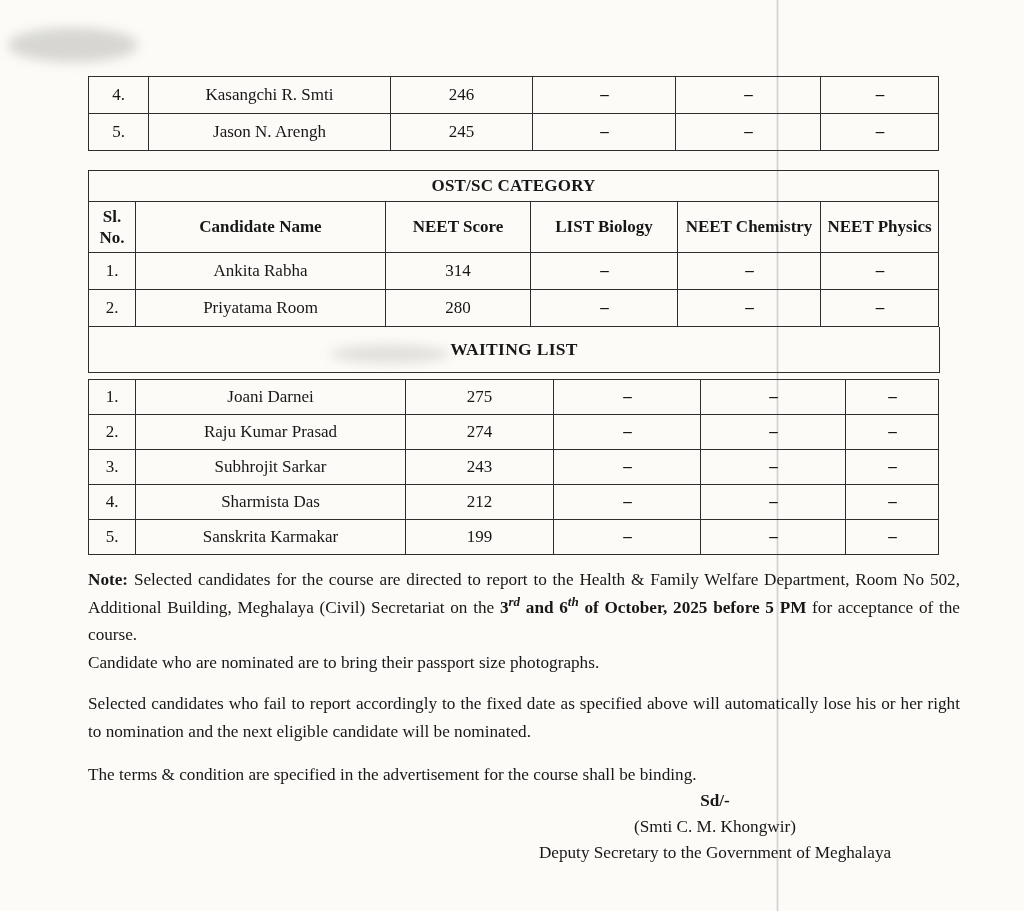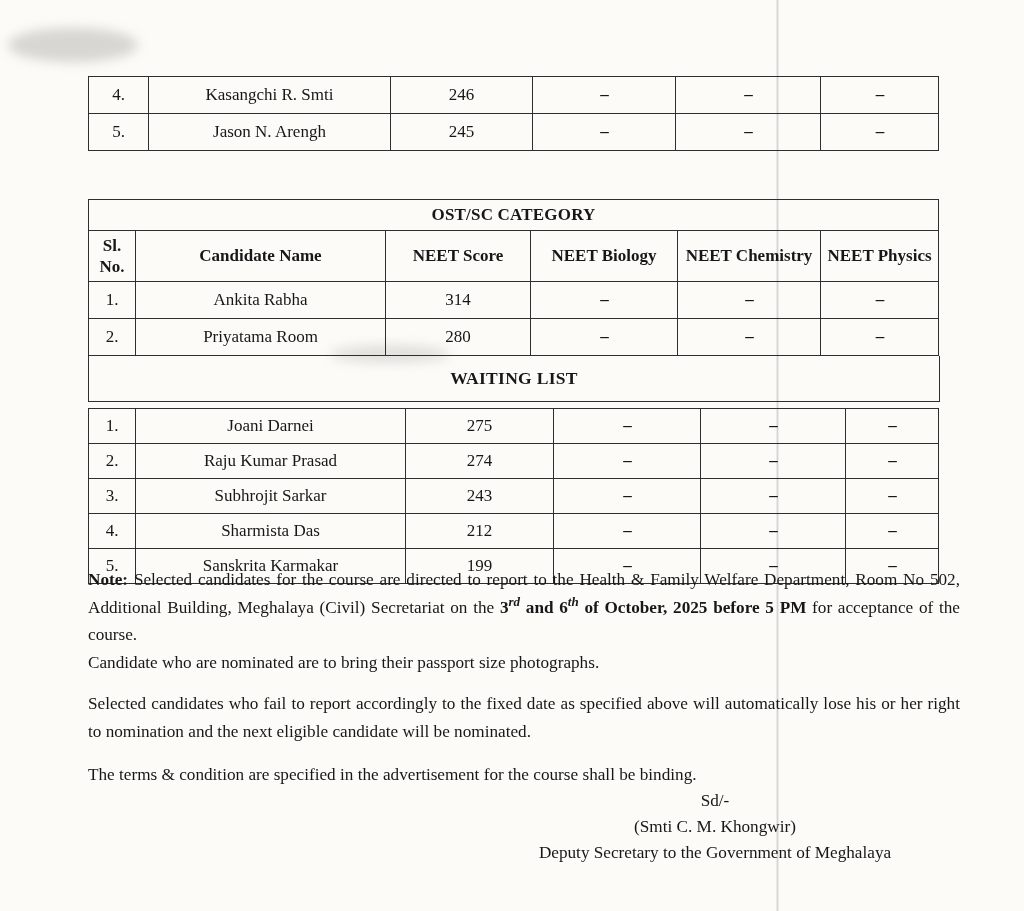--- a/index.html
+++ b/index.html
@@ -55,21 +55,21 @@
   .notes p{margin:0;}
   .just{text-align:justify;}
   .mt14{margin-top:14px !important;}
   .mt16{margin-top:16px !important;}
   sup{font-size:13px;font-weight:700;line-height:0;font-style:italic;}
   
   .signature{
     position:absolute;left:470px;top:788px;width:490px;
     text-align:center;font-size:17.2px;line-height:1.52;
   }
-  .sig-sd{font-weight:400;}
+  .sig-sd{font-weight:700;}
 </style>
 </head>
 <body>
 
 <div class="page">
 
   <div class="crease" style="left:776px;"></div>
   <div class="smudge" style="left:8px;top:28px;width:130px;height:34px;background:rgba(120,118,112,0.28);"></div>
   <div class="smudge" style="left:330px;top:345px;width:120px;height:18px;background:rgba(130,126,118,0.22);"></div>
 
@@ -95,39 +95,39 @@
       <td class="sl">5.</td>
       <td>Jason N. Arengh</td>
       <td>245</td>
       <td class="dash">–</td>
       <td class="dash">–</td>
       <td class="dash">–</td>
     </tr>
   </tbody>
     </table>
 
-  <div style="position:absolute;left:88px;top:199px;">
+  <div style="position:absolute;left:88px;top:170px;">
     <table class="tbl">
       <colgroup>
         <col style="width:47px">
           <col style="width:250px">
           <col style="width:145px">
         <col style="width:147px">
           <col style="width:143px">
           <col style="width:118px">
       </colgroup>
       <tbody>
           <tr>
         <td colspan="6" class="title-cell" style="height:30px;">OST/SC CATEGORY</td>
       </tr>
       <tr>
         <td class="hdr" style="height:50px;margin-top:16px;">Sl. No.</td>
         <td class="hdr">Candidate Name</td>
         <td class="hdr">NEET Score</td>
-        <td class="hdr">NEET Biology</td>
+        <td class="hdr">LIST Biology</td>
         <td class="hdr">NEET Chemistry</td>
         <td class="hdr">NEET Physics</td>
       </tr>
       <tr class="row-36">
         <td class="sl">1.</td>
         <td>Ankita Rabha</td>
         <td>314</td>
         <td class="dash">–</td>
         <td class="dash">–</td>
         <td class="dash">–</td>

